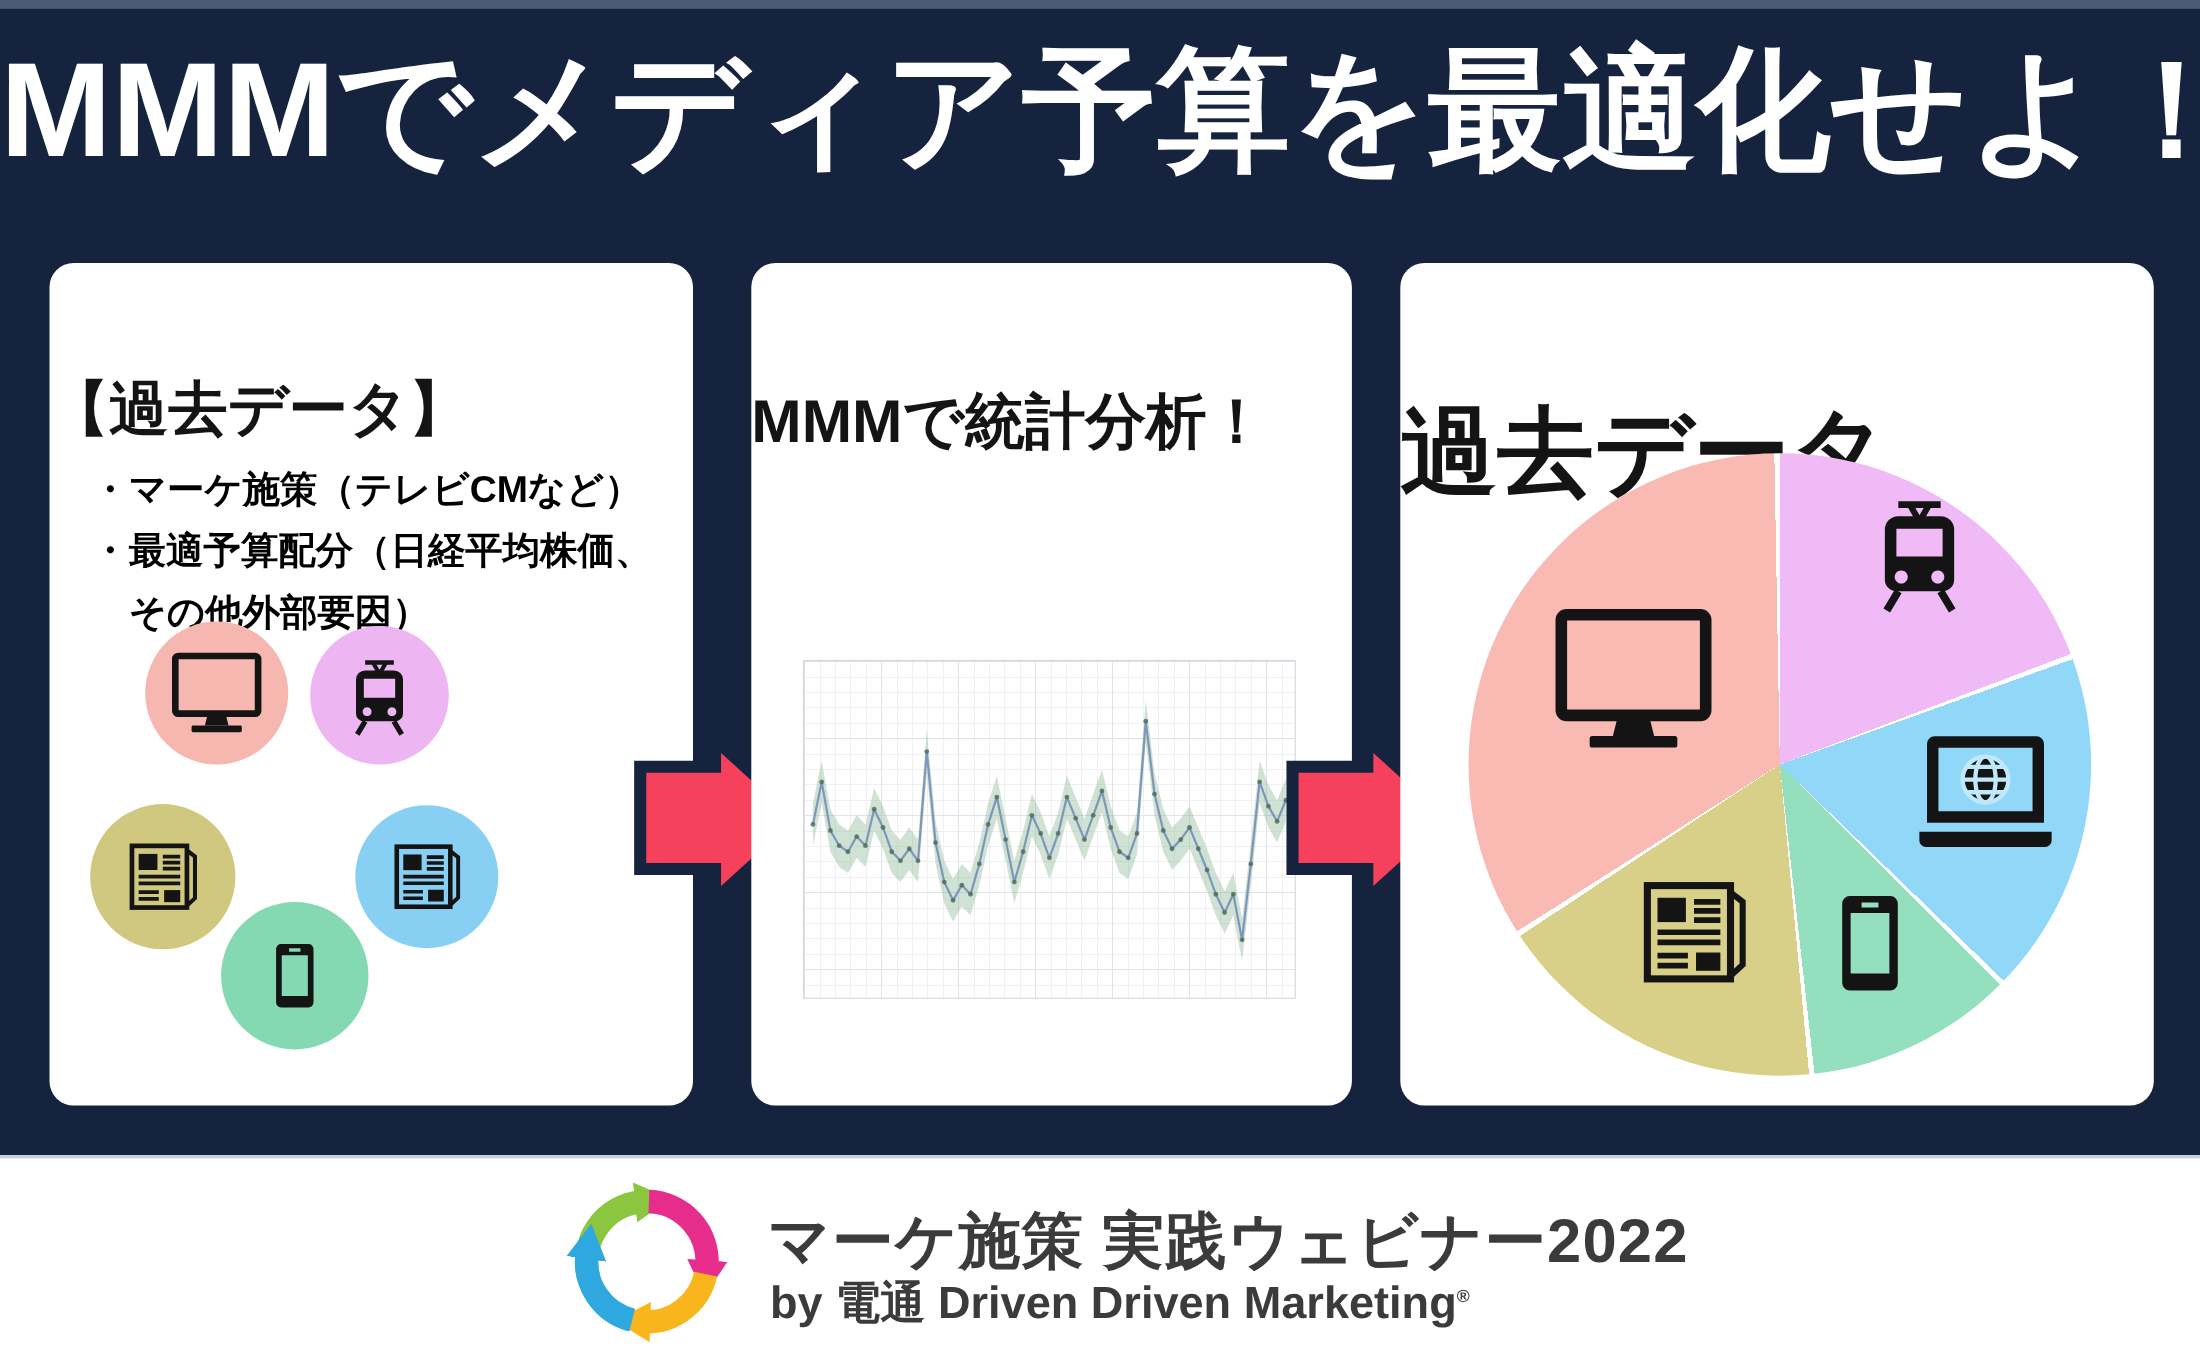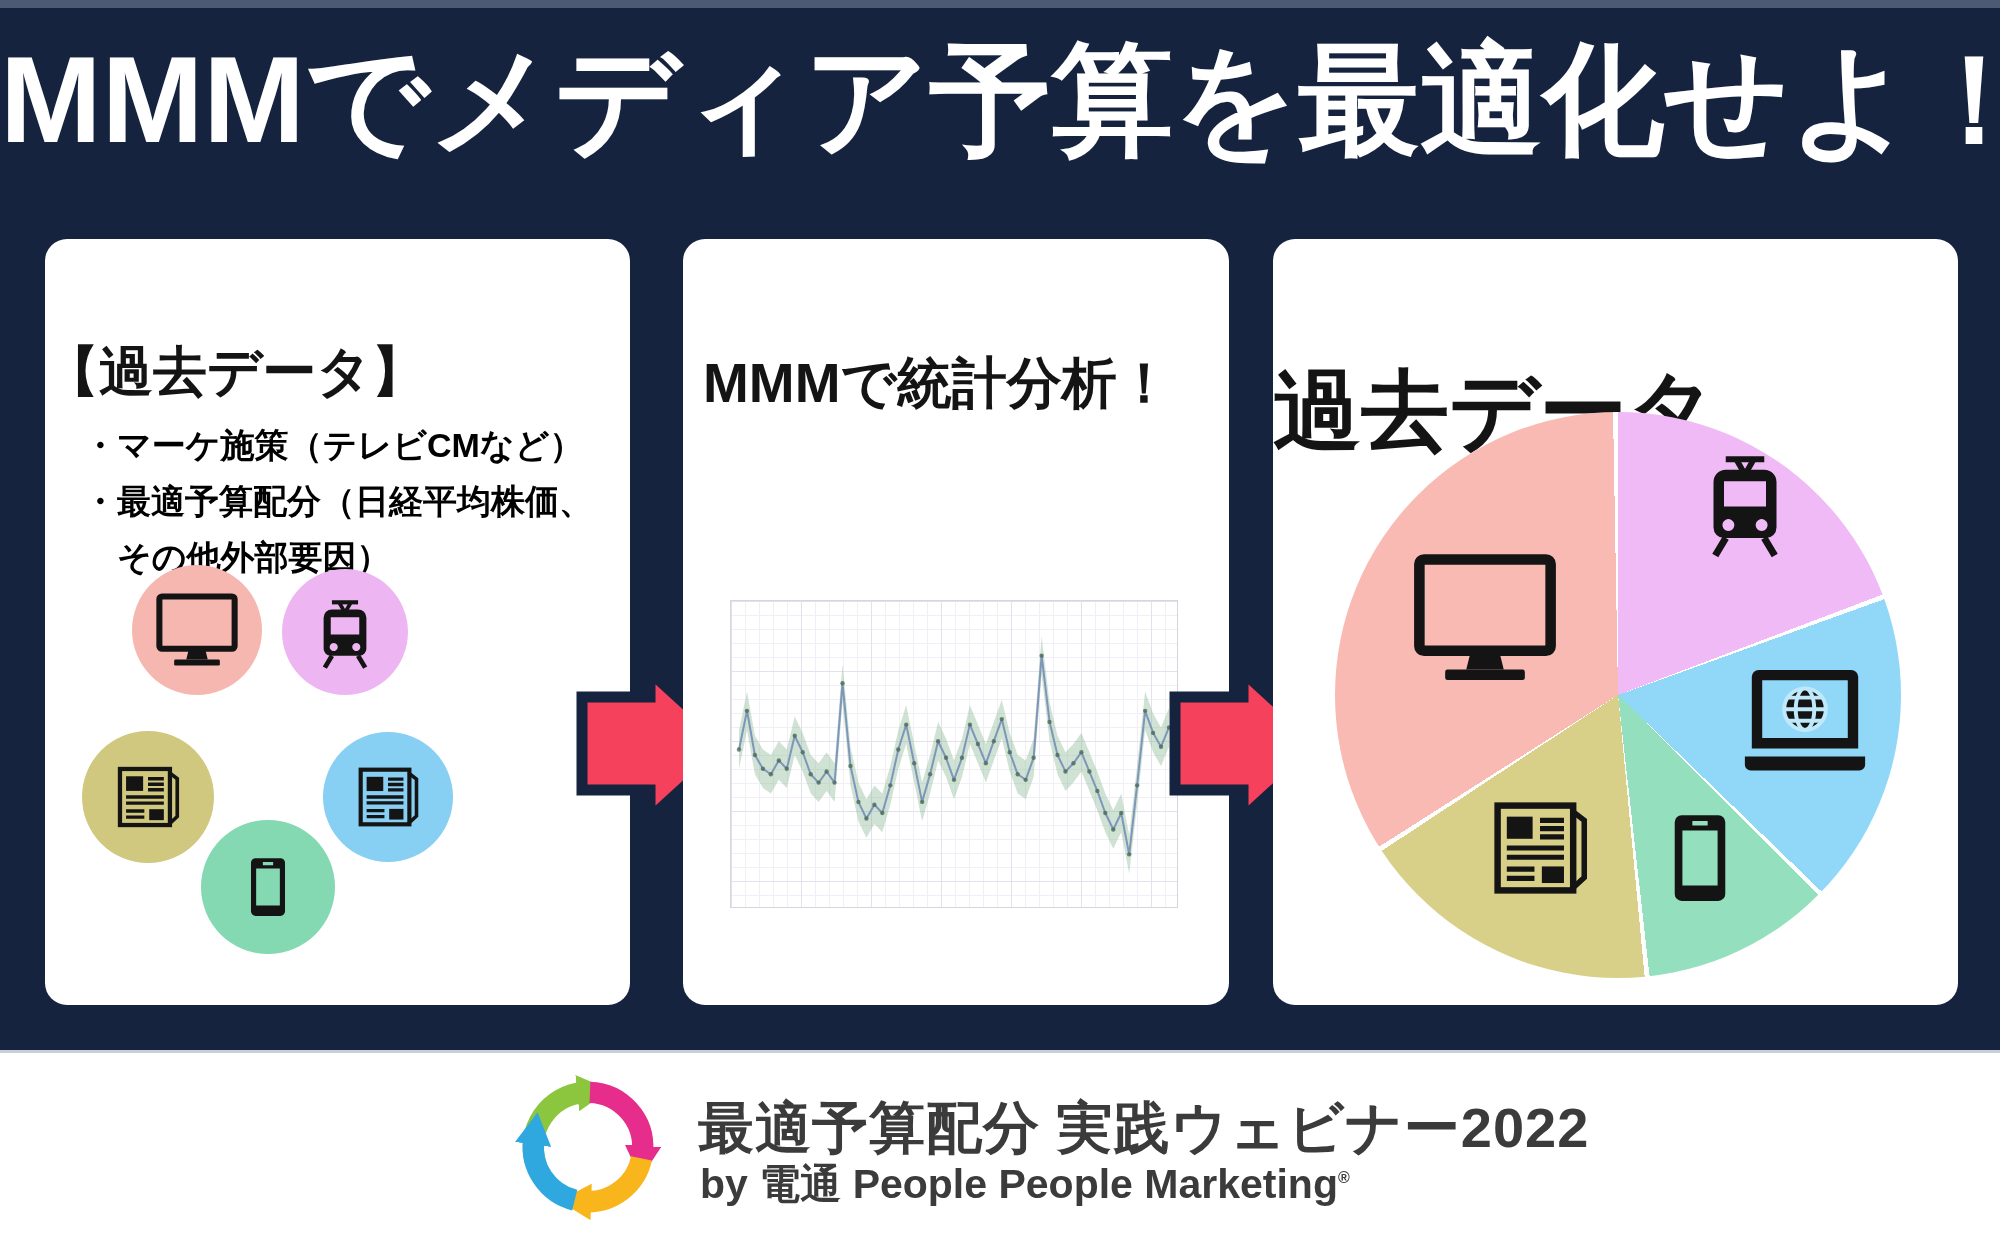--- a/index.html
+++ b/index.html
@@ -14,21 +14,21 @@
           text-align:left;color:#ffffff;font-weight:bold;font-size:122px;white-space:nowrap;}
 
   
   .panel{position:absolute;top:239px;height:766px;background:#ffffff;border-radius:22px;}
   #panel-past{left:45px;width:585px;}
   #panel-analysis{left:683px;width:546px;}
   #panel-allocation{left:1273px;width:685px;}
 
   .p-head{position:absolute;left:0;width:100%;text-align:left;font-weight:bold;color:#141414;white-space:nowrap;}
   #panel-past .p-head{top:52px;font-size:54px;}
-  #panel-analysis .p-head{top:62px;font-size:55px;padding-left:20px;}
+  #panel-analysis .p-head{top:62px;font-size:55px;}
   #panel-allocation .p-head{top:40px;font-size:88px;}
 
   
   .bullets{position:absolute;left:38px;top:178px;font-size:34px;font-weight:bold;color:#000000;line-height:56px;white-space:nowrap;}
 
   
   .mcircle{position:absolute;border-radius:50%;display:flex;align-items:center;justify-content:center;}
   #c-tv{left:87px;top:326px;width:130px;height:130px;background:#f6b7b0;}
   #c-train{left:237px;top:330px;width:126px;height:126px;background:#edb6f2;}
   #c-news1{left:37px;top:492px;width:132px;height:132px;background:#d0c87e;}
@@ -265,19 +265,19 @@
         </marker>
         <marker id="mh-blue" markerUnits="userSpaceOnUse" markerWidth="36" markerHeight="36" refX="5" refY="18" orient="auto">
           <path d="M0 0 L32 18 L0 36 Z" fill="#2fa8e0"></path>
         </marker>
       </defs>
       <path d="M23.1 89.9 A54 54 0 0 1 69.4 21.3" fill="none" stroke="#8cc63e" stroke-width="21" marker-end="url(#mh-green)"></path>
       <path d="M76.9 21 A54 54 0 0 1 128.9 78.8" fill="none" stroke="#e62d8b" stroke-width="21" marker-end="url(#mh-pink)"></path>
       <path d="M127.8 86.2 A54 54 0 0 1 73.1 129" fill="none" stroke="#f8b61c" stroke-width="21" marker-end="url(#mh-yellow)"></path>
       <path d="M61.9 127.4 A54 54 0 0 1 21.5 67.5" fill="none" stroke="#2fa8e0" stroke-width="21" marker-end="url(#mh-blue)"></path>
     </svg>
-    <div class="event-title">最適予算配分 実践ウェビナー2022</div>
+    <div class="event-title">マーケ施策 実践ウェビナー2022</div>
     <div class="byline">
-      <span>by 電通 People People Marketing</span><sup>®</sup>
+      <span>by 電通 Driven Driven Marketing</span><sup>®</sup>
     </div>
   </footer>
 
 </div>
 
 </body></html>

